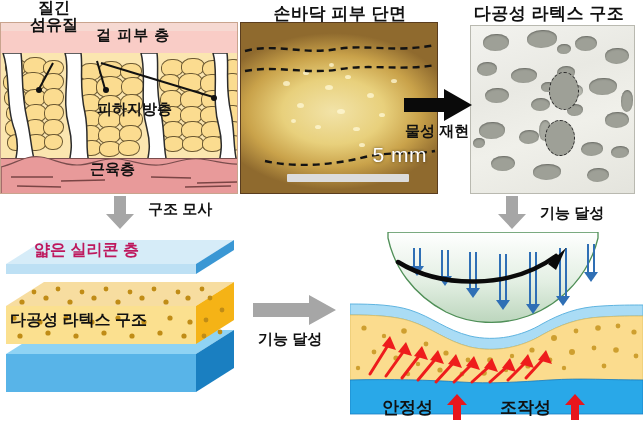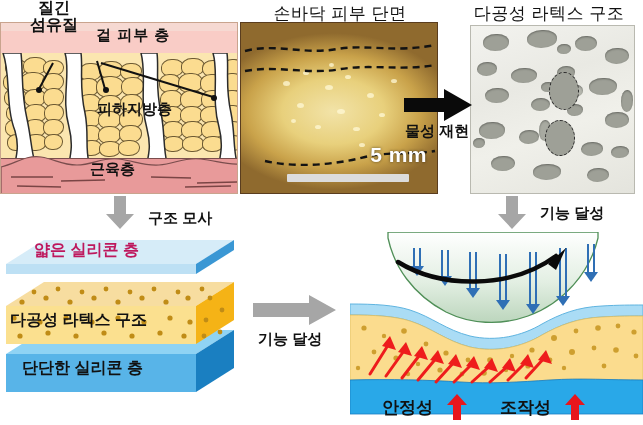--- a/index.html
+++ b/index.html
@@ -1,19 +1,19 @@
 <!DOCTYPE html>
 <html lang="ko"><head>
 <meta charset="utf-8">
 <style>
   html,body{margin:0;padding:0;background:#ffffff;}
   body{width:643px;height:425px;position:relative;overflow:hidden;
        font-family:"Liberation Sans","DejaVu Sans",sans-serif;}
   .abs{position:absolute;}
-  .ttl{font-weight:normal;font-size:17px;color:#111;letter-spacing:0.5px;
+  .ttl{font-weight:bold;font-size:17px;color:#111;letter-spacing:0.5px;
        text-align:center;white-space:nowrap;}
 
   
   #skin-panel{left:0;top:22px;width:238px;height:172px;background:#fdeee2;
               border:1px solid #c9a48e;box-sizing:border-box;overflow:hidden;}
   .epi1{position:absolute;left:0;top:0;width:100%;height:8px;background:#f6d9d2;
         border-bottom:1px solid #8d6a60;}
   .epi2{position:absolute;left:0;top:8px;width:100%;height:22px;background:#f9ccc6;
         border-bottom:1px solid #8d6a60;}
   .fat{position:absolute;left:0;top:30px;width:100%;height:110px;background:#fbe6b0;}
@@ -30,21 +30,21 @@
   .lbl-muscle{left:90px;top:160px;font-size:15px;font-weight:bold;color:#111;white-space:nowrap;}
 
   
   #palm-photo{left:240px;top:22px;width:198px;height:172px;overflow:hidden;
      background:
        radial-gradient(ellipse 62% 46% at 47% 52%, #f2e3a8 0%, #e8d07c 42%, #c9a24a 72%, #8f6a2e 100%),
        linear-gradient(150deg,#6d4a23 0%,#8d6230 18%,#b98e46 38%,#caa055 55%,#8a5f2b 78%,#5d3d1c 100%);
      border:1px solid #5a3d1e;box-sizing:border-box;}
   .spec{position:absolute;border-radius:50%;background:rgba(255,248,214,.75);filter:blur(.6px);}
   .scalebar{position:absolute;left:46px;bottom:11px;width:122px;height:8px;background:#dcdcdc;border-radius:1px;}
-  .scaletxt{position:absolute;right:10px;bottom:26px;color:#fff;font-size:21px;font-weight:bold;
+  .scaletxt{position:absolute;right:10px;bottom:26px;color:#fff;font-size:21px;font-weight:normal;
             letter-spacing:0.5px;text-shadow:0 0 3px rgba(0,0,0,.55);text-align:center;}
 
   
   #latex-photo{left:470px;top:25px;width:165px;height:169px;overflow:hidden;
      background:linear-gradient(160deg,#f3f3ef 0%,#e9e9e3 35%,#f0f0ea 60%,#e4e4dd 100%);
      border:1px solid #b9b9b0;box-sizing:border-box;}
   .pore{position:absolute;background:#9ea097;border-radius:50% 44% 52% 46%;
         box-shadow:inset 0 1px 2px rgba(0,0,0,.35);}
   .pore-hl{position:absolute;border:1.8px dashed #2a2a2a;border-radius:50%;}
 
@@ -230,21 +230,21 @@
 </div>
 
 <svg class="blk-arrow" style="left:404px;top:88px;width:70px;height:34px;" viewBox="0 0 70 34">
   <path d="M0,10 L40,10 L40,1 L68,17 L40,33 L40,24 L0,24 Z" fill="#0a0a0a"></path>
 </svg>
 <div class="lbl-mul" style="left:405px;top:122px;">물성 재현</div>
 
 <svg class="gray-down" style="left:105px;top:196px;width:30px;height:34px;" viewBox="0 0 30 34">
   <path d="M9,0 L21,0 L21,18 L29,18 L15,33 L1,18 L9,18 Z" fill="#a6a6a6"></path>
 </svg>
-<div class="lbl-gray" style="left:148px;top:209px;">구조 모사</div>
+<div class="lbl-gray" style="left:148px;top:200px;">구조 모사</div>
 
 <svg class="gray-down" style="left:497px;top:196px;width:30px;height:34px;" viewBox="0 0 30 34">
   <path d="M9,0 L21,0 L21,18 L29,18 L15,33 L1,18 L9,18 Z" fill="#a6a6a6"></path>
 </svg>
 <div class="lbl-gray" style="left:540px;top:204px;">기능 달성</div>
 
 <svg class="gray-down" style="left:253px;top:294px;width:84px;height:32px;" viewBox="0 0 84 32">
   <path d="M0,9 L56,9 L56,1 L83,16 L56,31 L56,23 L0,23 Z" fill="#a6a6a6"></path>
 </svg>
 <div class="lbl-gray" style="left:258px;top:330px;">기능 달성</div>
@@ -297,21 +297,20 @@
       <circle cx="220" cy="100" r="2.4"></circle>
         <circle cx="204" cy="104" r="2.4"></circle>
     </g>
 
     <polygon points="6,32 196,32 234,8 44,8" fill="#d6ecf8"></polygon>
     <polygon points="6,32 196,32 196,42 6,42" fill="#bde0f4"></polygon>
     <polygon points="196,32 234,8 234,18 196,42" fill="#3a97d4"></polygon>
   </svg>
   <div class="abs" style="left:34px;top:8px;font-size:16px;font-weight:bold;color:#be185d;white-space:nowrap;">얇은 실리콘 층</div>
   <div class="abs" style="left:10px;top:78px;font-size:16px;font-weight:bold;color:#111;white-space:nowrap;">다공성 라텍스 구조</div>
-  <div class="abs" style="left:22px;top:126px;font-size:16px;font-weight:bold;color:#111;white-space:nowrap;">단단한 실리콘 층</div>
 </div>
 
 <div class="abs" id="deform">
   <svg width="293" height="193" viewBox="0 0 293 193">
     <defs>
       <linearGradient id="objgrad" x1="0" y1="0" x2="0" y2="1">
         <stop offset="0%" stop-color="#ffffff"></stop>
         <stop offset="55%" stop-color="#e3efe3"></stop>
         <stop offset="100%" stop-color="#bcd6bd"></stop>
       </linearGradient>

